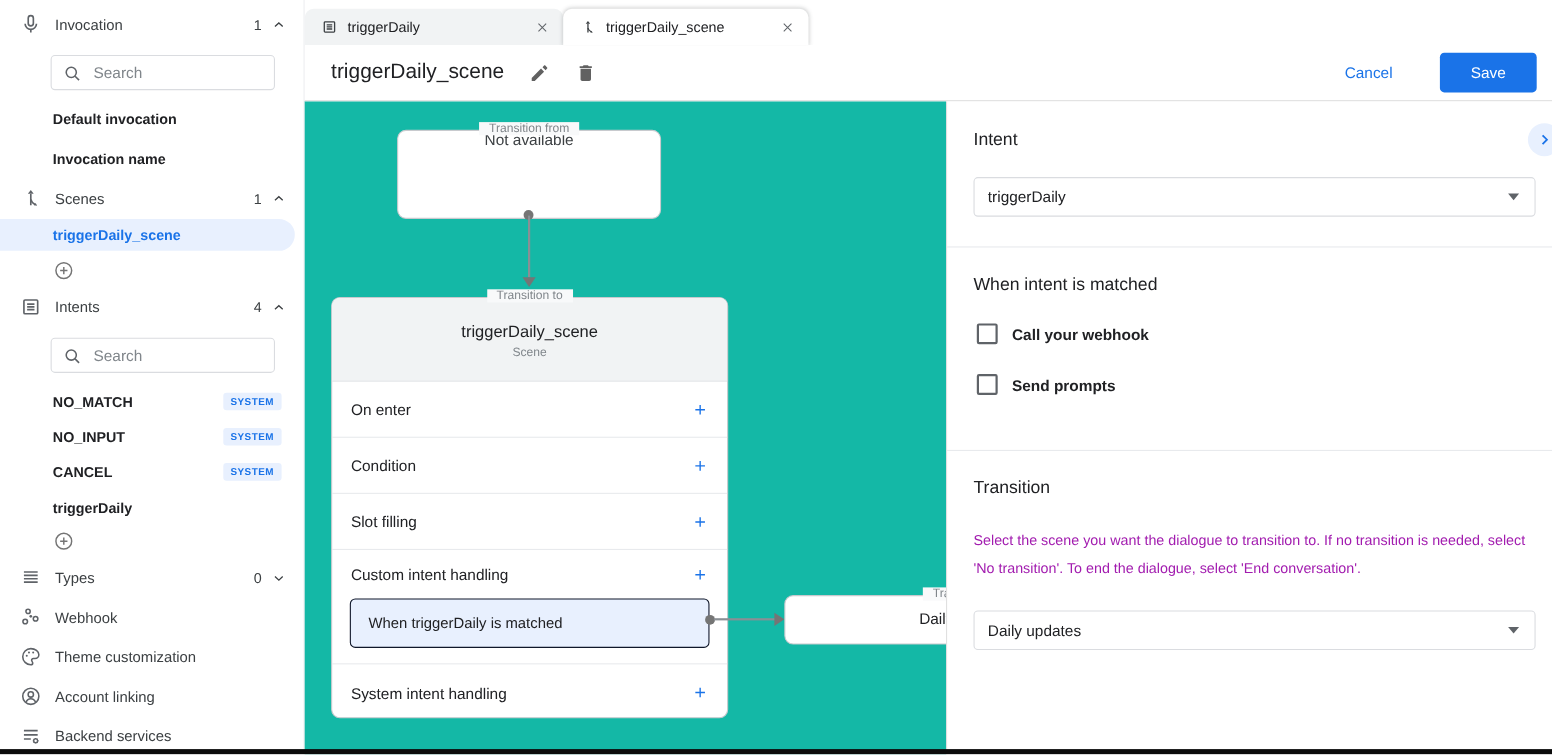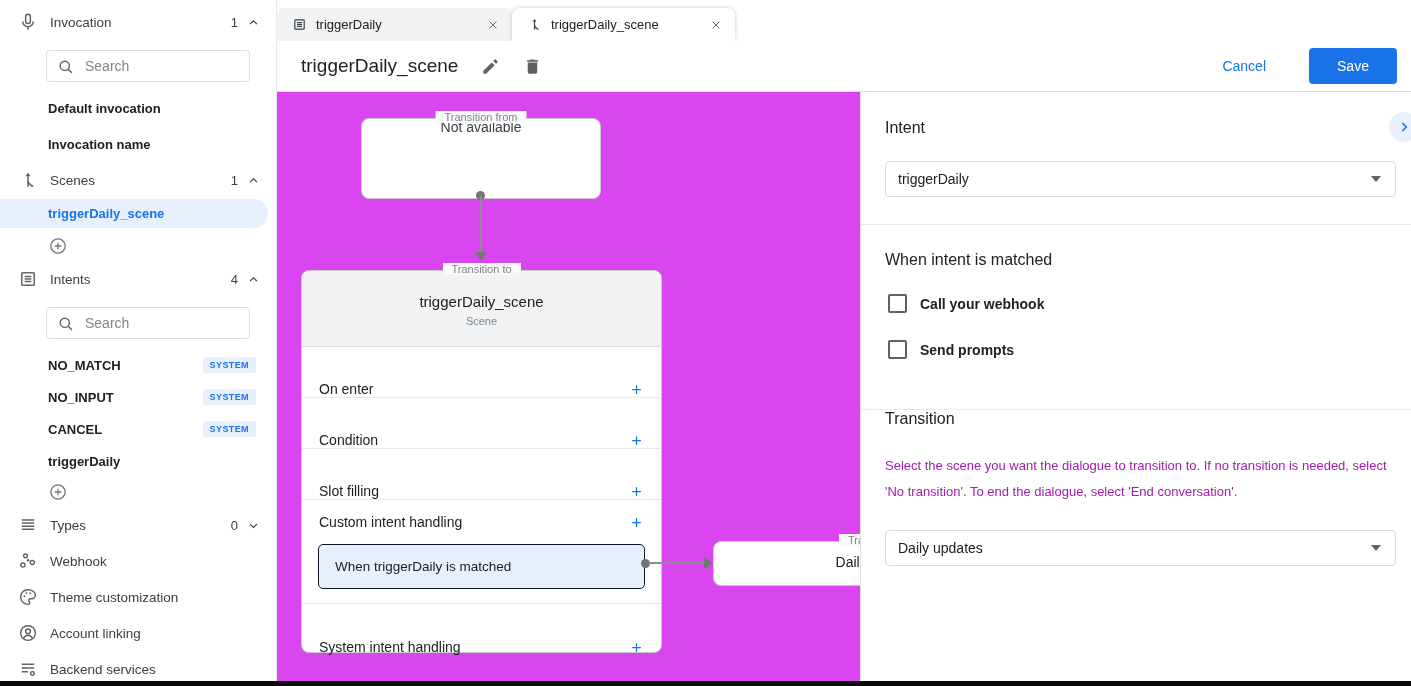--- a/index.html
+++ b/index.html
@@ -37,38 +37,38 @@
   .tab .close{width:14px;height:14px;color:#5f6368;flex:none;cursor:pointer;}
   .page-header{height:51px;background:#fff;border-bottom:1px solid #e0e0e0;display:flex;align-items:center;box-sizing:border-box;padding:0 14px 0 24px;position:relative;z-index:3;}
   .title{font-size:19px;color:#202124;}
   .hicon{width:19px;height:19px;color:#616161;margin-left:23px;cursor:pointer;}
   .hspacer{flex:1;}
   .cancel{color:#1a73e8;font-size:14px;font-weight:500;margin-right:37px;cursor:pointer;background:none;border:none;font-family:inherit;}
   .save{background:#1a73e8;color:#fff;font-size:14px;font-weight:500;border:none;border-radius:4px;width:88px;height:36px;cursor:pointer;font-family:inherit;}
 
   
   .content{position:absolute;top:92px;left:0;right:0;bottom:0;display:flex;}
-  .canvas{width:583px;flex:none;background:#d946ef;position:relative;overflow:hidden;}
+  .canvas{width:583px;flex:none;background:#14b8a6;position:relative;overflow:hidden;}
   .panel{flex:1;background:#fff;border-left:1px solid #e0e0e0;position:relative;box-sizing:border-box;padding:0 15px 0 24px;}
 
   
   .legend{position:absolute;top:-8px;left:50%;transform:translateX(-50%);font-size:11px;color:#80868b;background:#f8f9fa;padding:0 9px;white-space:nowrap;}
   .box-from{position:absolute;left:84px;top:26px;width:240px;height:81px;background:#fff;border:1px solid #c8cace;border-radius:8px;box-sizing:border-box;}
   .box-from .val{text-align:center;font-size:14px;color:#3c4043;}
   .dot{position:absolute;width:9px;height:9px;border-radius:50%;background:#757575;}
   .vline{position:absolute;left:203px;top:104px;width:2px;height:56px;background:#8a8f94;}
   .arrow-down{position:absolute;left:198px;top:160px;width:0;height:0;border-left:6px solid transparent;border-right:6px solid transparent;border-top:9px solid #757575;}
   .hline{position:absolute;left:372px;top:470px;width:56px;height:2px;background:#8a8f94;}
   .arrow-right{position:absolute;left:427px;top:465px;width:0;height:0;border-top:6px solid transparent;border-bottom:6px solid transparent;border-left:9px solid #757575;}
 
   .scene-card{position:absolute;left:24px;top:178px;width:361px;height:383px;background:#fff;border:1px solid #c8cace;border-radius:8px;box-sizing:border-box;}
   .scene-head{height:75px;background:#f1f3f4;border-bottom:1px solid #dadce0;border-radius:7px 7px 0 0;text-align:center;}
   .scene-title{padding-top:22px;font-size:15px;color:#202124;}
   .scene-sub{margin-top:5px;font-size:11px;color:#80868b;}
-  .scene-row{height:51px;display:flex;align-items:flex-end;justify-content:space-between;padding:0 17px;border-bottom:1px solid #e8eaed;font-size:14px;color:#202124;box-sizing:border-box;cursor:pointer;}
+  .scene-row{height:51px;display:flex;align-items:center;justify-content:space-between;padding:0 17px;border-bottom:1px solid #e8eaed;font-size:14px;color:#202124;box-sizing:border-box;cursor:pointer;}
   .scene-row.last{border-bottom:none;}
   .plus{width:15px;height:15px;color:#1a73e8;cursor:pointer;flex:none;}
   .custom-row{border-bottom:1px solid #e8eaed;padding-bottom:14px;text-align:right;}
   .crow-top{height:44px;display:flex;align-items:center;justify-content:space-between;padding:0 17px;font-size:14px;color:#202124;}
   .matched{margin:0 16px;height:45px;background:#e8f0fe;border:1px solid #0f172a;border-radius:5px;display:flex;align-items:center;padding-left:16px;font-size:13.5px;color:#202124;box-sizing:border-box;cursor:pointer;}
   .box-target{position:absolute;left:436px;top:449px;width:330px;height:45px;background:#fff;border:1px solid #c8cace;border-radius:8px;box-sizing:border-box;}
   .box-target .val{margin-top:12px;text-align:center;font-size:14px;color:#202124;white-space:nowrap;}
 
   
   .p-heading{font-size:16px;color:#202124;font-weight:400;}
@@ -416,21 +416,21 @@
           <span class="checkbox"></span>
           <span class="check-lbl">Call your webhook</span>
         </div>
         <div class="check-row" style="margin-top:27px;">
           <span class="checkbox"></span>
           <span class="check-lbl">Send prompts</span>
         </div>
 
         <div class="p-divider" style="margin-top:50px;"></div>
 
-        <div class="p-heading" style="">Transition</div>
+        <div class="p-heading" style="margin-top:25px;">Transition</div>
         <div class="p-desc">Select the scene you want the dialogue to transition to. If no transition is needed, select 'No transition'. To end the dialogue, select 'End conversation'.</div>
 
         <div class="p-select" style="margin-top:25px;">
           <span>Daily updates</span>
           <span class="caret"></span>
         </div>
       </div>
     </div>
   </div>
 

